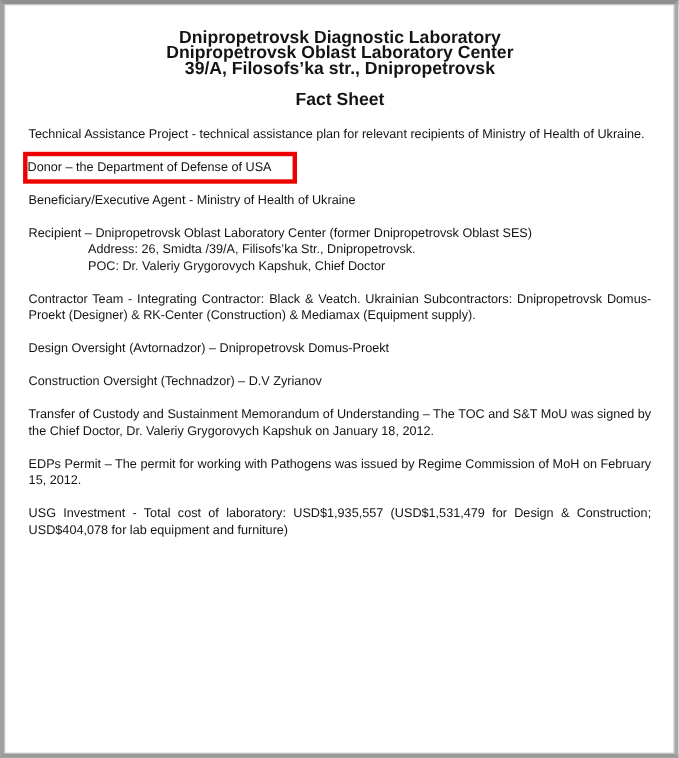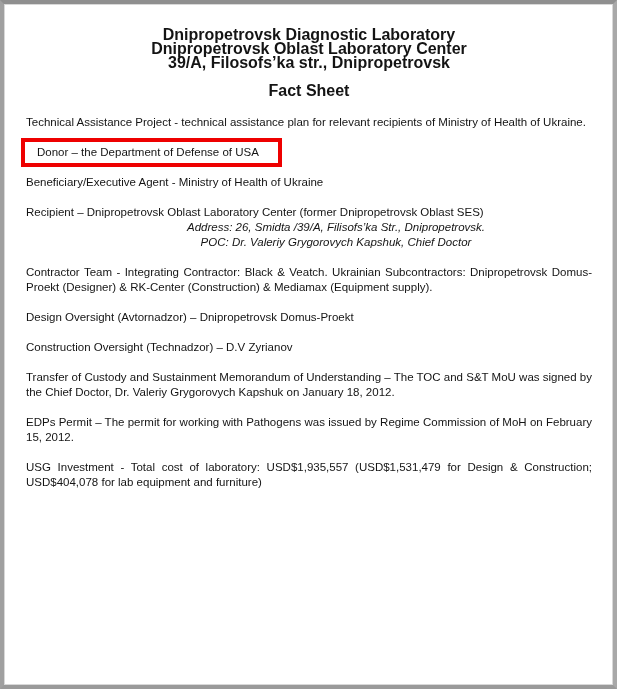--- a/index.html
+++ b/index.html
@@ -34,25 +34,25 @@
     font-size: 16px;
     line-height: 15px;
     margin: 13px 0 17px 0;
   }
   .para {
     margin: 0 0 15px 0;
     text-align: justify;
   }
   .para.gap-top { margin-top: 9px; }
   .para b { font-weight: normal; }
-  .subline { display: block; padding-left: 54px; text-align: center; font-style: italic; }
+  .subline { display: block; padding-left: 54px; text-align: left; }
   .hl-box {
     display: inline-block;
     border: 4px solid #ee0000;
-    padding: 3px 19px 3px 12px;
+    padding: 3px 19px 3px 0;
     margin: -7px 0 -7px -5px;
   }
 </style>
 </head>
 <body>
 
 <div class="page" style="color: rgb(20, 20, 20);">
   <div class="hdr">
     <div class="hdr-line">Dnipropetrovsk Diagnostic Laboratory</div>
     <div class="hdr-line">Dnipropetrovsk Oblast Laboratory Center</div>

